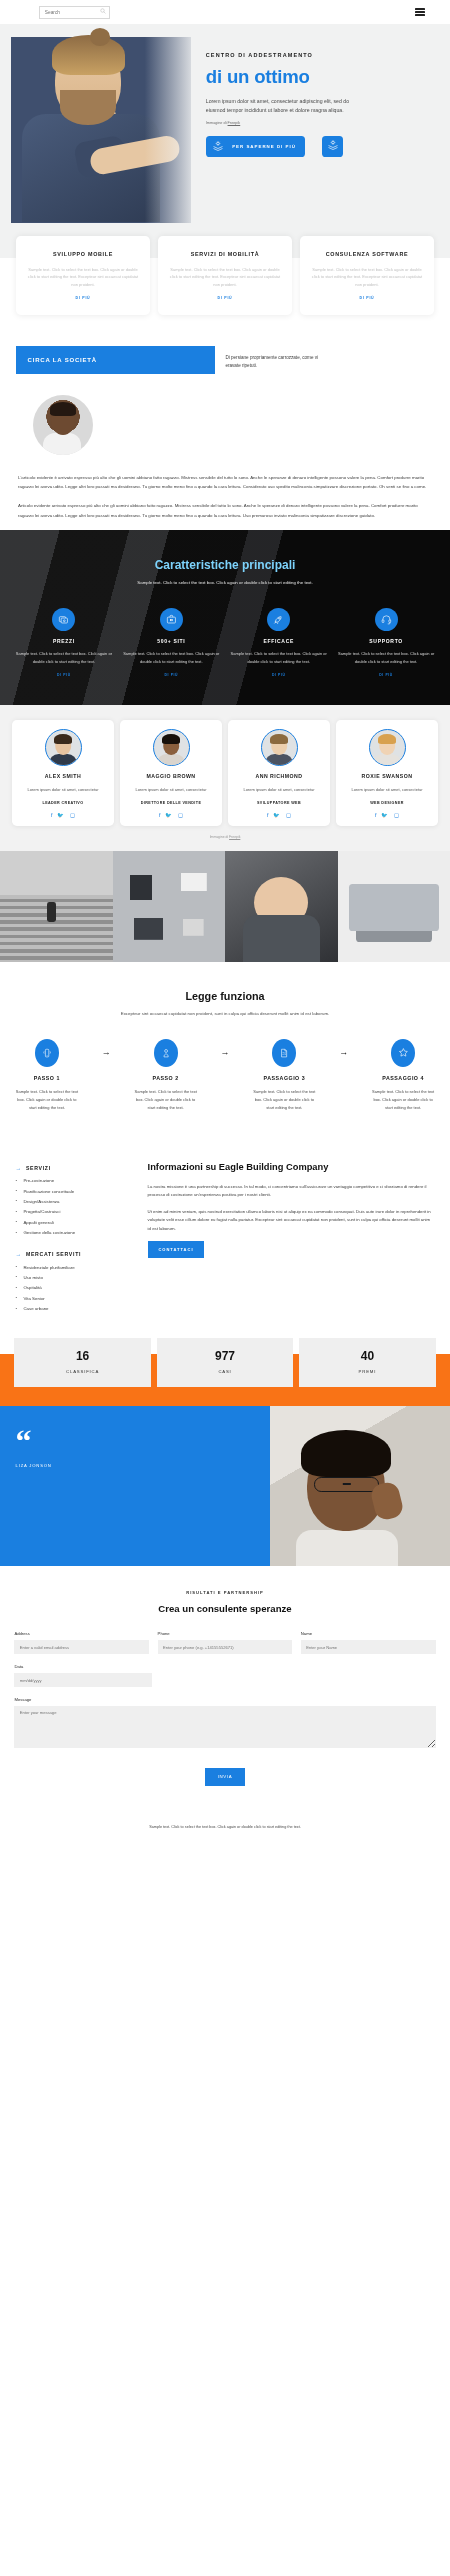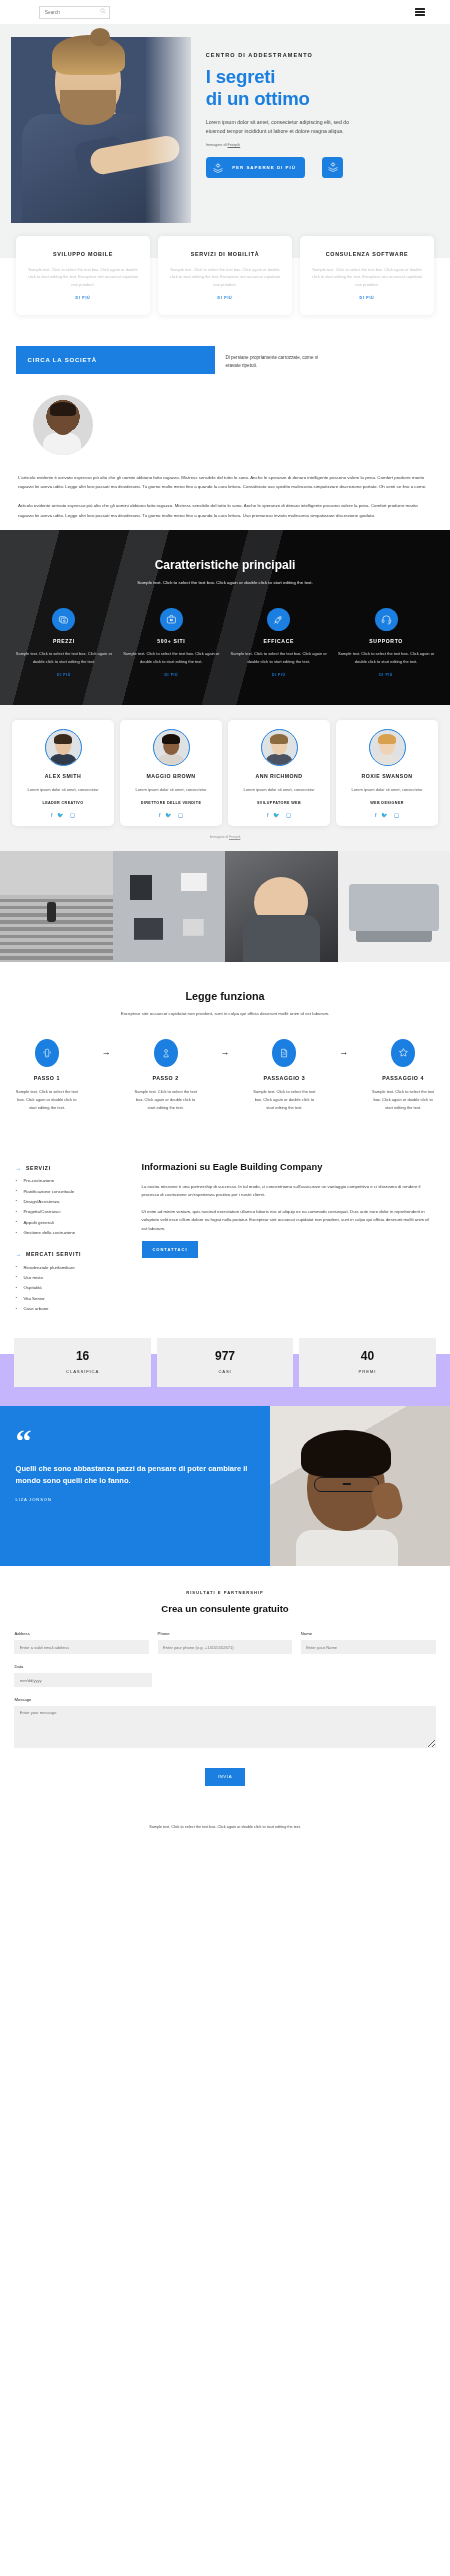--- a/index.html
+++ b/index.html
@@ -208,21 +208,21 @@
   }
   .features .bgimg {
     position:absolute; inset:0;
     background:
       linear-gradient(105deg, #55565a 0 12%, #1e1e1e 12% 26%, #4b4c50 26% 34%, #111 34% 50%, #3a3b3f 50% 57%, #0b0b0b 57% 100%);
     opacity: .95;
   }
   .features .veil { position:absolute; inset:0; background: rgba(10,10,10,.42); }
   .features .inner { position:relative; z-index:2; }
   .feat-h {
-    text-align:center; color:#ffffff; font-size:12px; font-weight:700; margin-bottom: 7.2px;
+    text-align:center; color:#7dd3fc; font-size:12px; font-weight:700; margin-bottom: 7.2px;
   }
   .feat-sub { text-align:center; color:#e7e7e7; font-size:4.4px; line-height:1.9; margin-bottom: 20.4px; }
   .feat-grid { display:flex; gap: 6px; }
   .feat-col { flex:1; text-align:center; }
   .feat-icon {
     width:23px;height:23px;border-radius:50%;background:#1a7fe0;
     margin:0 auto 7.2px; display:flex;align-items:center;justify-content:center;
   }
   .feat-title { color:#fff; font-size:5px; font-weight:700; letter-spacing:0.7px; margin-bottom:6px; }
   .feat-text { color:#d8d8d8; font-size:4px; line-height:1.95; margin-bottom: 7.2px; }
@@ -279,42 +279,42 @@
   .step { width: 65px; text-align:center; }
   .step-icon {
     width: 24px;height:28px;border-radius:50%;background:#1a7fe0;
     margin:0 auto 8.4px; display:flex;align-items:center;justify-content:center;
   }
   .step-title { font-size:5.3px;font-weight:700;letter-spacing:0.5px;color:#151515;margin-bottom:7.2px; }
   .step-text { font-size:4px;line-height:1.95;color:#4b4b4b; }
   .arrow { flex:1; display:flex; justify-content:center; padding-top: 8.4px; font-size: 9px; color:#111; }
 
   
-  .info { display:flex; gap: 6px; padding: 9.6px 15.6px 24px; }
+  .info { display:flex; gap: 12px; padding: 9.6px 15.6px 24px; }
   .info-left { width: 120px; padding-top: 17px; }
   .list-head {
     display:flex; align-items:center; gap:4.2px;
     font-size:5.2px; font-weight:700; letter-spacing:0.7px; color:#161616;
     margin-bottom: 8.4px;
   }
   .list-head .ar { color:#1a7fe0; font-size:5.4px; }
   .info ul { list-style: none; margin-bottom: 15.6px; }
   .info li { font-size:4.4px; line-height:1; color:#3a3a3a; margin-bottom:6px; position:relative; padding-left:7.8px; }
   .info li::before { content:"•"; position:absolute; left:0; top:-0.6px; color:#4a4a4a; }
   .info-right { flex:1; padding-top: 13.2px; }
   .info-h { font-size:9.3px; font-weight:700; line-height:1.3; color:#111; margin-bottom: 9.6px; }
   .info-right p { font-size:4.3px; line-height:1.95; color:#3c3c3c; margin-bottom: 8.4px; }
   .btn-contact {
     background:#1a7fe0; color:#fff; border:none; cursor:pointer;
     font-size:4px; font-weight:700; letter-spacing:1px;
     padding: 6px 10.8px; font-family:"Liberation Sans", sans-serif;
   }
 
   
-  .stats-band { position:relative; background:#c4b5fd; height: 52px; margin-top: 2.4px; }
+  .stats-band { position:relative; background:#f97316; height: 52px; margin-top: 2.4px; }
   .stats { position:absolute; left:14.4px; right:14.4px; top:-15.6px; display:flex; gap:6px; }
   .stat {
     flex:1; background:#efefef; text-align:center; padding: 10.8px 3.6px 13.2px;
   }
   .stat-num { font-size:12px; font-weight:700; color:#121212; margin-bottom:6px; }
   .stat-lbl { font-size:4.3px; letter-spacing:0.8px; color:#2f2f2f; }
 
   
   .quote-sec { display:flex; min-height: 160px; }
   .quote-left { flex: 1; background:#1a7fe0; color:#fff; padding: 26.4px 14.4px 18px 15.6px; position:relative; }
@@ -378,21 +378,20 @@
     <div class="beard"></div>
     <div class="hair"></div>
     <div class="bun"></div>
     <div class="sleeve"></div>
     <div class="arm"></div>
     <div class="fade"></div>
   </div>
   <div class="hero-copy">
     <div class="eyebrow">CENTRO DI ADDESTRAMENTO</div>
     <h1 class="hero-title">
-      <div>I segreti</div>
       <div>di un ottimo</div>
     </h1>
     <p class="hero-sub">Lorem ipsum dolor sit amet, consectetur adipiscing elit, sed do eiusmod tempor incididunt ut labore et dolore magna aliqua.</p>
     <div class="credit">
       <span>Immagine di </span><u>Freepik</u>
     </div>
     <div class="hero-btns">
       <button class="btn-pill">
         <span class="bicon">
           <svg width="12" height="12" viewBox="0 0 24 24" fill="none" stroke="#fff" stroke-width="1.3">
@@ -705,36 +704,35 @@
     <div class="stat">
       <div class="stat-num">40</div>
       <div class="stat-lbl">PREMI</div>
     </div>
   </div>
 </section>
 
 <section class="quote-sec">
   <div class="quote-left">
     <div class="qmark">“</div>
-    <div class="qtext">Quelli che sono abbastanza pazzi da pensare di poter cambiare il mondo sono quelli che lo fanno.</div>
     <div class="qauthor">LIZA JONSON</div>
   </div>
   <div class="quote-right">
     <div class="qr-img"></div>
     <div class="qr-body"></div>
     <div class="qr-face"></div>
     <div class="qr-hair"></div>
     <div class="qr-glass"></div>
     <div class="qr-hand"></div>
   </div>
 </section>
 
 <section class="form-sec">
   <div class="form-eyebrow">RISULTATI E PARTNERSHIP</div>
-  <h2 class="form-h">Crea un consulente gratuito</h2>
+  <h2 class="form-h">Crea un consulente speranze</h2>
 
   <div class="form-row">
     <div class="fld">
       <label>Address</label>
       <input value="" placeholder="Enter a valid email address" style="">
     </div>
     <div class="fld">
       <label>Phone</label>
       <input value="" placeholder="Enter your phone (e.g. +14155552671)" style="">
     </div>

